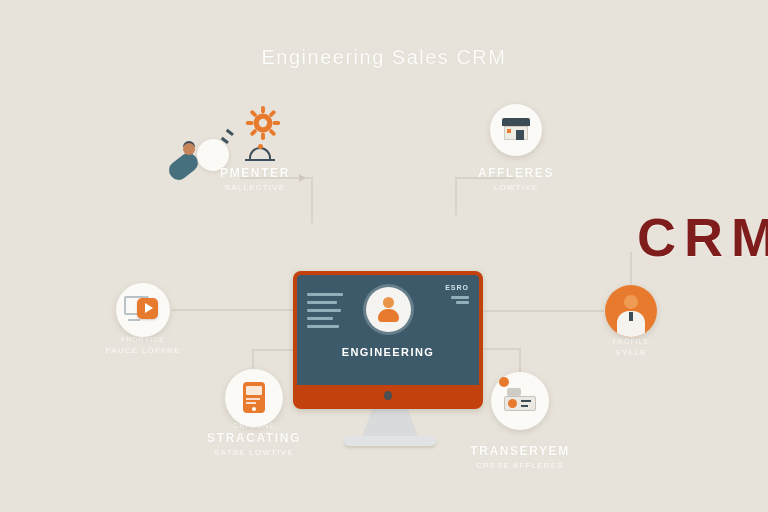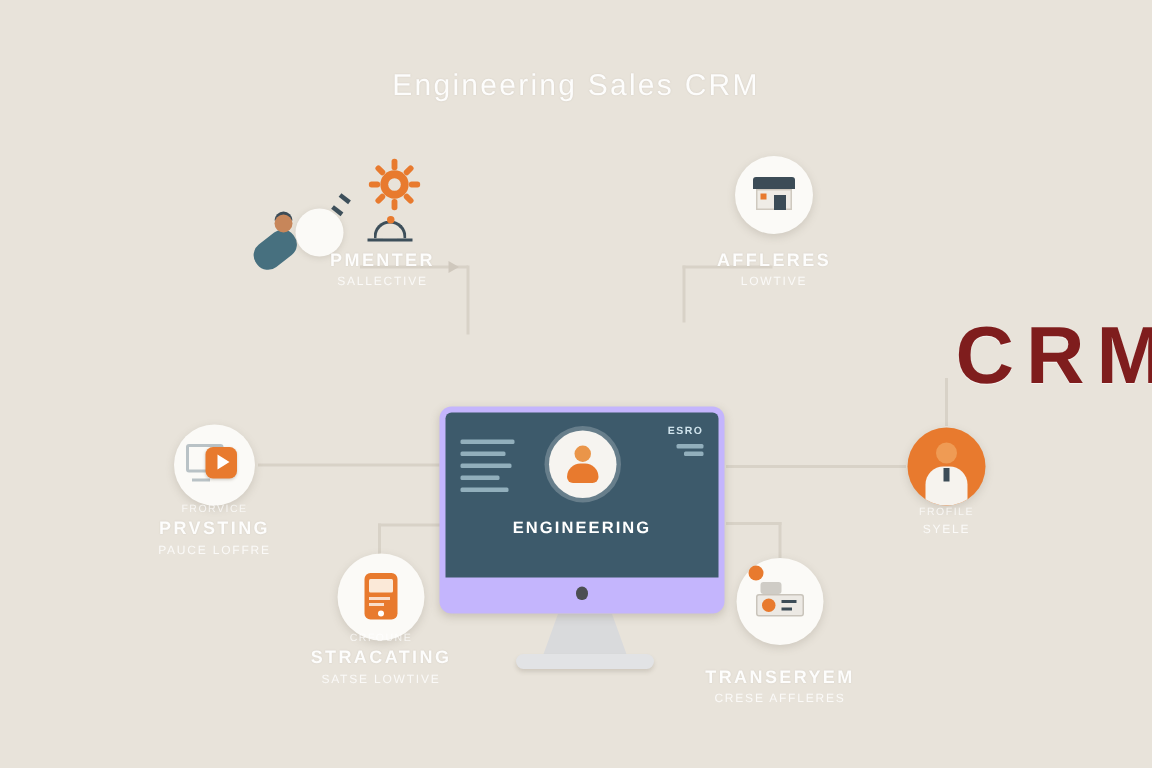--- a/index.html
+++ b/index.html
@@ -123,21 +123,21 @@
   .d-circle { position:absolute; left:17px; top:27px; width:9px; height:9px;
               background:#e87a2e; border-radius:50%; }
   .d-l1 { position:absolute; left:30px; top:28px; width:10px; height:2px; background:#3c4c57; }
   .d-l2 { position:absolute; left:30px; top:33px; width:7px;  height:2px; background:#3c4c57; }
   .br-dot { position:absolute; left:499px; top:377px; width:10px; height:10px;
             background:#e87a2e; border-radius:50%; z-index:4; }
   .label-br { left:458px; top:444px; width:124px; }
 
   
   .monitor-frame { position:absolute; left:293px; top:271px; width:190px; height:138px;
-                   background:#c4b5fd; border-radius:8px; box-shadow:0 2px 6px rgba(110,100,85,0.25); z-index:3; }
+                   background:#c2410c; border-radius:8px; box-shadow:0 2px 6px rgba(110,100,85,0.25); z-index:3; }
   .monitor-screen { position:absolute; left:4px; top:4px; width:182px; height:110px;
                     background:#3d5a6b; border-radius:4px 4px 0 0; overflow:hidden; }
   .apple-logo { position:absolute; left:91px; top:120px; width:8px; height:9px;
                 background:#4c4f52; border-radius:50% 50% 46% 46%; }
   .monitor-stand { position:absolute; left:362px; top:409px; width:56px; height:28px;
                    background:#d9dadc; clip-path:polygon(18% 0, 82% 0, 100% 100%, 0 100%); z-index:2; }
   .monitor-base { position:absolute; left:344px; top:436px; width:92px; height:10px;
                   background:#e2e3e5; border-radius:6px; box-shadow:0 2px 3px rgba(110,100,85,0.2); z-index:2; }
 
   
@@ -229,21 +229,20 @@
   <div>
     <div class="circle circle-l">
       <div class="play-outline"></div>
       <div class="play-foot"></div>
       <div class="play-square">
         <div class="play-tri"></div>
       </div>
     </div>
     <div class="label label-l">
       <span class="pre">FRORVICE</span>
-      <span class="main">PRVSTING</span>
       <span class="sub">PAUCE LOFFRE</span>
     </div>
   </div>
 
   <div>
     <div class="circle circle-r">
       <div class="r-body"></div>
       <div class="r-tie"></div>
       <div class="r-head"></div>
     </div>

